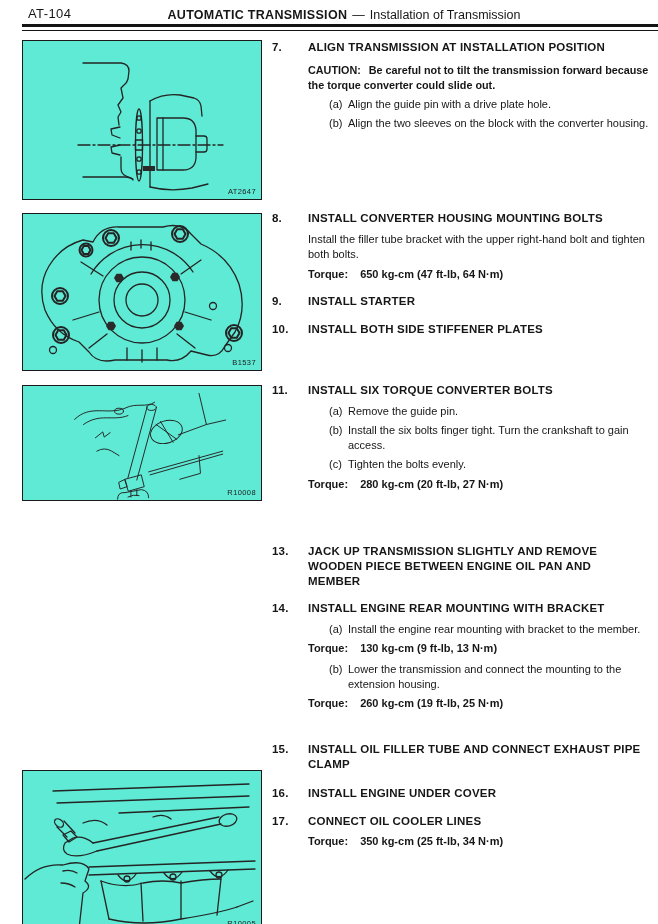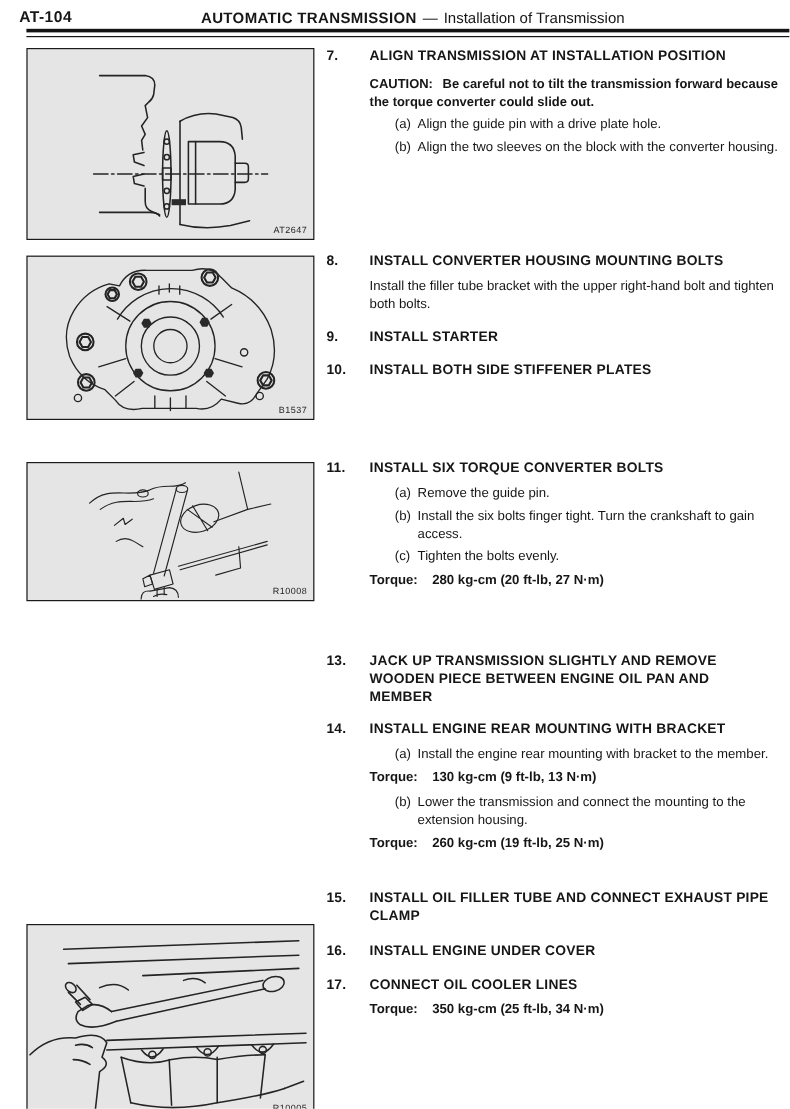--- a/index.html
+++ b/index.html
@@ -1,30 +1,30 @@
 <!DOCTYPE html>
 <html><head>
 <meta charset="utf-8">
 <style>
   html,body{margin:0;padding:0;}
   body{
     width:658px;height:924px;background:#ffffff;position:relative;
     font-family:"Liberation Sans", sans-serif;color:#161616;
   }
   
-  .page-code{position:absolute;left:16px;top:6px;font-size:13px;font-weight:bold;letter-spacing:.4px;}
+  .page-code{position:absolute;left:28px;top:6px;font-size:13px;font-weight:normal;letter-spacing:.4px;}
   .head-title{position:absolute;left:70px;right:40px;top:8px;text-align:center;font-size:12.5px;white-space:nowrap;}
   .head-title .hbold{font-weight:bold;letter-spacing:.3px;}
   .head-title .hdash{margin:0 5px;}
   .rule{position:absolute;left:22px;right:0;top:24px;height:3px;
         border-top:3px solid #141414;border-bottom:1.3px solid #141414;}
   
-  .fig{position:absolute;left:22px;width:240px;border:1.4px solid #1a1a1a;background:#e5e5e5;box-sizing:border-box;}
+  .fig{position:absolute;left:22px;width:240px;border:1.4px solid #1a1a1a;background:#5eead4;box-sizing:border-box;}
   #fig1{top:40px;height:160px}
-  #fig2{top:213px;height:137px}
+  #fig2{top:213px;height:158px}
   #fig3{top:385px;height:116px}
   #fig4{top:770px;height:162px}
   .fig svg{position:absolute;left:0;top:0;width:100%;height:100%;}
   .fig-code{position:absolute;right:5px;bottom:3px;font-size:7.5px;letter-spacing:.4px;color:#222;}
   .ln{stroke:#242424;fill:none;stroke-width:1.3;stroke-linecap:round;stroke-linejoin:round;}
   .lnb{stroke:#242424;fill:none;stroke-width:2;stroke-linecap:round;stroke-linejoin:round;}
   .dk{fill:#2a2a2a;stroke:none;}
   
   .group{position:absolute;left:272px;width:386px;font-size:11px;line-height:15px;}
   .step{display:flex;align-items:flex-start;}
@@ -200,20 +200,23 @@
     <span class="txt">Align the two sleeves on the block with the converter housing.</span>
   </div>
 </section>
 
 <section class="group" style="top:211px">
   <div class="step">
     <span class="num">8.</span>
     <h3 class="title">INSTALL CONVERTER HOUSING MOUNTING BOLTS</h3>
   </div>
   <p class="indent">Install the filler tube bracket with the upper right-hand bolt and tighten both bolts.</p>
+  <p class="torque">
+    <span>Torque:</span><span class="tv">650 kg-cm (47 ft-lb, 64 N·m)</span>
+  </p>
   <div class="step" style="margin-top:12px">
     <span class="num">9.</span>
     <h3 class="title">INSTALL STARTER</h3>
   </div>
   <div class="step" style="margin-top:13px">
     <span class="num">10.</span>
     <h3 class="title">INSTALL BOTH SIDE STIFFENER PLATES</h3>
   </div>
 </section>
 

